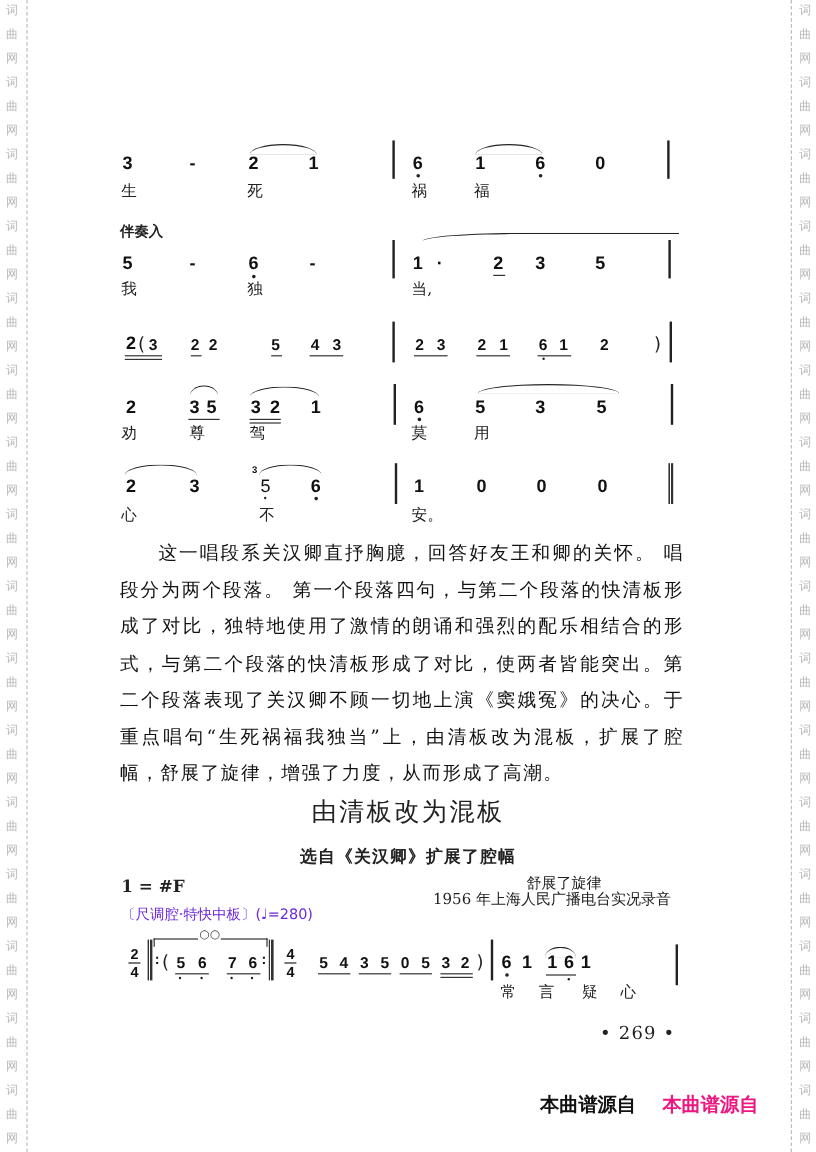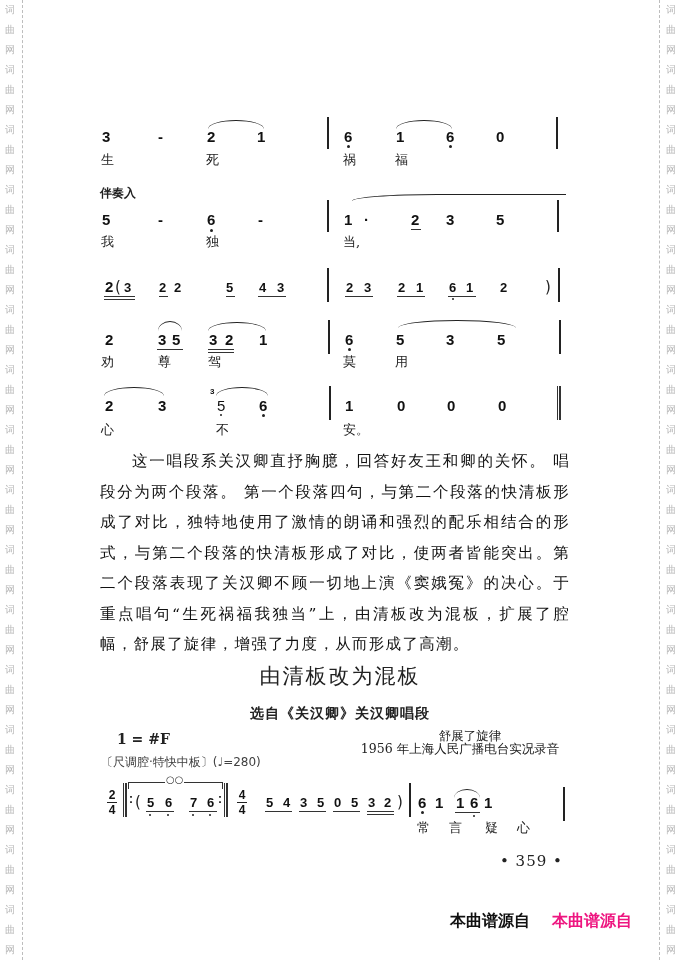--- a/index.html
+++ b/index.html
@@ -27,23 +27,23 @@
   .paren { position: absolute; font-family: "DejaVu Sans", sans-serif; font-size: 15px; line-height: 16px; color: #222; }
 
   .para { position: absolute; left: 100px; width: 470px; font-family: "DejaVu Serif", serif;
           font-size: 15.5px; line-height: 30.5px; color: #111; letter-spacing: 1.3px; text-align: justify; }
   .para p { margin: 0; text-indent: 32px; }
 
   .song-title { position: absolute; left: 0; width: 680px; top: 662px; text-align: center;
                 font-family: "DejaVu Serif", serif; font-size: 21px; letter-spacing: 2px; color: #222; }
   .song-subtitle { position: absolute; left: 0; width: 680px; top: 705px; text-align: center;
                 font-family: "DejaVu Serif", serif; font-weight: bold; font-size: 14px; letter-spacing: 1px; color: #222; }
-  .key { position: absolute; left: 101px; top: 731px; font-family: "DejaVu Serif", serif; font-weight: bold; font-size: 14px; color: #222; margin-left: 16px; }
+  .key { position: absolute; left: 101px; top: 731px; font-family: "DejaVu Serif", serif; font-weight: bold; font-size: 14px; color: #222; }
   .credit { position: absolute; right: 110px; text-align: center; font-family: "DejaVu Serif", serif; font-size: 12.5px; color: #222; }
-  .tempo { position: absolute; left: 101px; top: 754px; font-family: "DejaVu Sans", sans-serif; font-size: 12px; color: #404040; }
+  .tempo { position: absolute; left: 101px; top: 754px; font-family: "DejaVu Sans", sans-serif; font-size: 12px; color: #6d28d9; }
   .timesig { position: absolute; font-family: "Liberation Sans", sans-serif; font-weight: bold; font-size: 12px; line-height: 12px; text-align: center; width: 10px; }
   .timesig .line { display: block; height: 1.3px; background: #222; margin: 1px 0; }
   .repeat-bracket { position: absolute; border-top: 1px solid #333; border-left: 1px solid #333; border-right: 1px solid #333; height: 6px; }
   .page-num { position: absolute; top: 852px; left: 500px; font-family: "DejaVu Serif", serif; font-size: 15px; color: #222; letter-spacing: 1px; }
   .source { position: absolute; top: 911px; left: 450px; font-family: "DejaVu Sans", sans-serif; font-weight: bold; font-size: 16px; color: #111; }
   .source .site { color: #ee1680; margin-left: 22px; }
   .accomp { position: absolute; left: 100px; top: 185px; font-family: "DejaVu Sans", sans-serif; font-weight: bold; font-size: 12px; color: #222; }
 </style>
 </head>
 <body>
@@ -270,21 +270,21 @@
     <span class="ly" style="left:216px;top:422px;">不</span>
     <span class="ly" style="left:343px;top:422px;">安。</span>
   </div>
 </div>
 
 <div class="para" style="top:446px;">
   <p>这一唱段系关汉卿直抒胸臆，回答好友王和卿的关怀。 唱段分为两个段落。 第一个段落四句，与第二个段落的快清板形成了对比，独特地使用了激情的朗诵和强烈的配乐相结合的形式，与第二个段落的快清板形成了对比，使两者皆能突出。第二个段落表现了关汉卿不顾一切地上演《窦娥冤》的决心。于重点唱句“生死祸福我独当”上，由清板改为混板，扩展了腔幅，舒展了旋律，增强了力度，从而形成了高潮。</p>
 </div>
 
 <div class="song-title">由清板改为混板</div>
-<div class="song-subtitle">选自《关汉卿》关汉卿唱段</div>
+<div class="song-subtitle">选自《关汉卿》扩展了腔幅</div>
 <div class="key">1 = #F</div>
 <div class="credit" style="top:728px;width:200px;">舒展了旋律</div>
 <div class="credit" style="top:741px;right:110px;width:220px;">1956 年上海人民广播电台实况录音</div>
 <div class="tempo">〔尺调腔·特快中板〕(♩=280)</div>
 
 <div>
   <div class="timesig" style="left:107px;top:789px;">
     <span>2</span>
     <span class="line"></span>
     <span>4</span>
@@ -339,17 +339,17 @@
   <div class="dot-below" style="left:473px;top:815px;width:2px;height:2px;"></div>
   <span class="n" style="left:484px;top:795px;">1</span>
   <div class="bar" style="left:563px;top:787px;height:34px;"></div>
 
   <span class="ly" style="left:417px;top:820px;">常</span>
   <span class="ly" style="left:449px;top:820px;">言</span>
   <span class="ly" style="left:485px;top:820px;">疑</span>
   <span class="ly" style="left:517px;top:820px;">心</span>
 </div>
 
-<div class="page-num">• 359 •</div>
+<div class="page-num">• 269 •</div>
 
 <div class="source">
   <span>本曲谱源自</span><span class="site">本曲谱源自</span>
 </div>
 
 </body></html>

